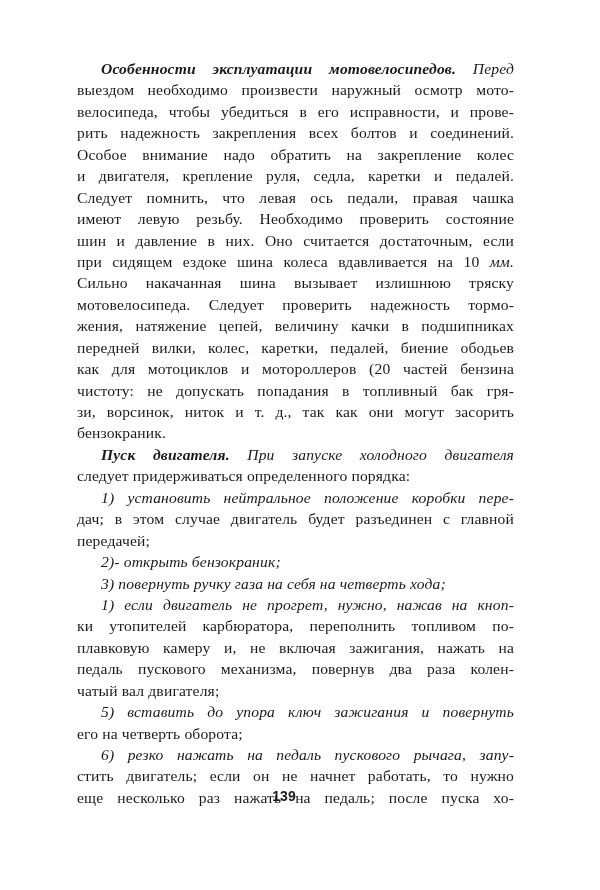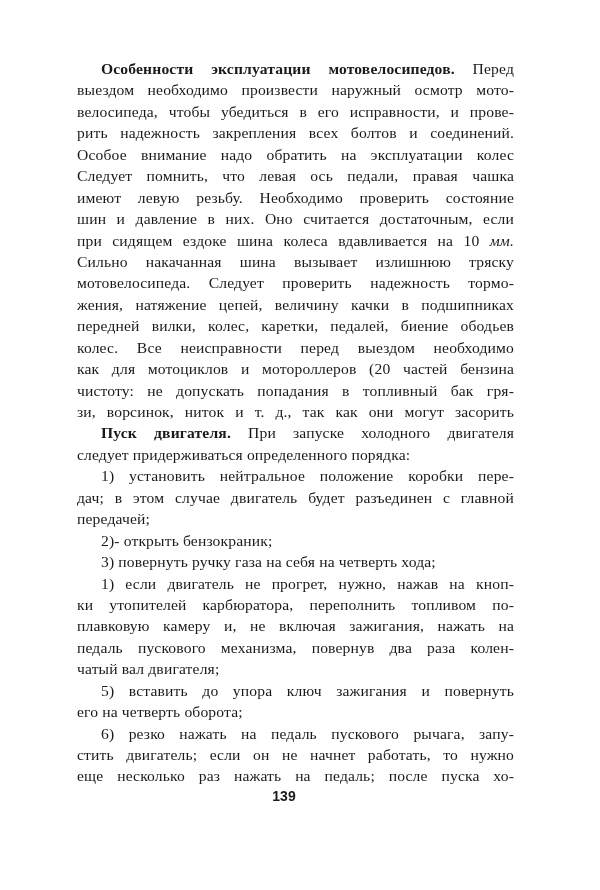--- a/index.html
+++ b/index.html
@@ -29,20 +29,21 @@
     white-space: nowrap;
     text-align: justify;
     text-align-last: justify;
     letter-spacing: 0.15px;
   }
   .line.last {
     text-align-last: left;
   }
   .line.indent {
     padding-left: 24px;
+    font-style: italic;
   }
   .bold {
     font-weight: bold;
   }
   .italic {
     font-style: italic;
   }
   .page-number {
     position: absolute;
     top: 788px;
@@ -58,33 +59,34 @@
 </head>
 <body>
 
 <div class="page">
 
   <div>
     <span class="line indent"><span class="bold">Особенности эксплуатации мотовелосипедов.</span><span> Перед</span></span>
     <span class="line">выездом необходимо произвести наружный осмотр мото-</span>
     <span class="line">велосипеда, чтобы убедиться в его исправности, и прове-</span>
     <span class="line">рить надежность закрепления всех болтов и соединений.</span>
-    <span class="line">Особое внимание надо обратить на эксплуатации колес</span>
+    <span class="line">Особое внимание надо обратить на закрепление колес</span>
+    <span class="line">и двигателя, крепление руля, седла, каретки и педалей.</span>
     <span class="line">Следует помнить, что левая ось педали, правая чашка</span>
     <span class="line">имеют левую резьбу. Необходимо проверить состояние</span>
     <span class="line">шин и давление в них. Оно считается достаточным, если</span>
     <span class="line"><span>при сидящем ездоке шина колеса вдавливается на 10 </span><span class="italic">мм.</span></span>
     <span class="line">Сильно накачанная шина вызывает излишнюю тряску</span>
     <span class="line">мотовелосипеда. Следует проверить надежность тормо-</span>
     <span class="line">жения, натяжение цепей, величину качки в подшипниках</span>
     <span class="line">передней вилки, колес, каретки, педалей, биение ободьев</span>
-    <span class="line">колес. Все неисправности перед выездом необходимо</span>
     <span class="line">как для мотоциклов и мотороллеров (20 частей бензина</span>
     <span class="line">чистоту: не допускать попадания в топливный бак гря-</span>
     <span class="line">зи, ворсинок, ниток и т. д., так как они могут засорить</span>
+    <span class="line last">бензокраник.</span>
   </div>
 
   <div>
     <span class="line indent"><span class="bold">Пуск двигателя.</span><span> При запуске холодного двигателя</span></span>
     <span class="line last">следует придерживаться определенного порядка:</span>
   </div>
 
   <div>
     <div>
       <span class="line indent">1) установить нейтральное положение коробки пере-</span>

